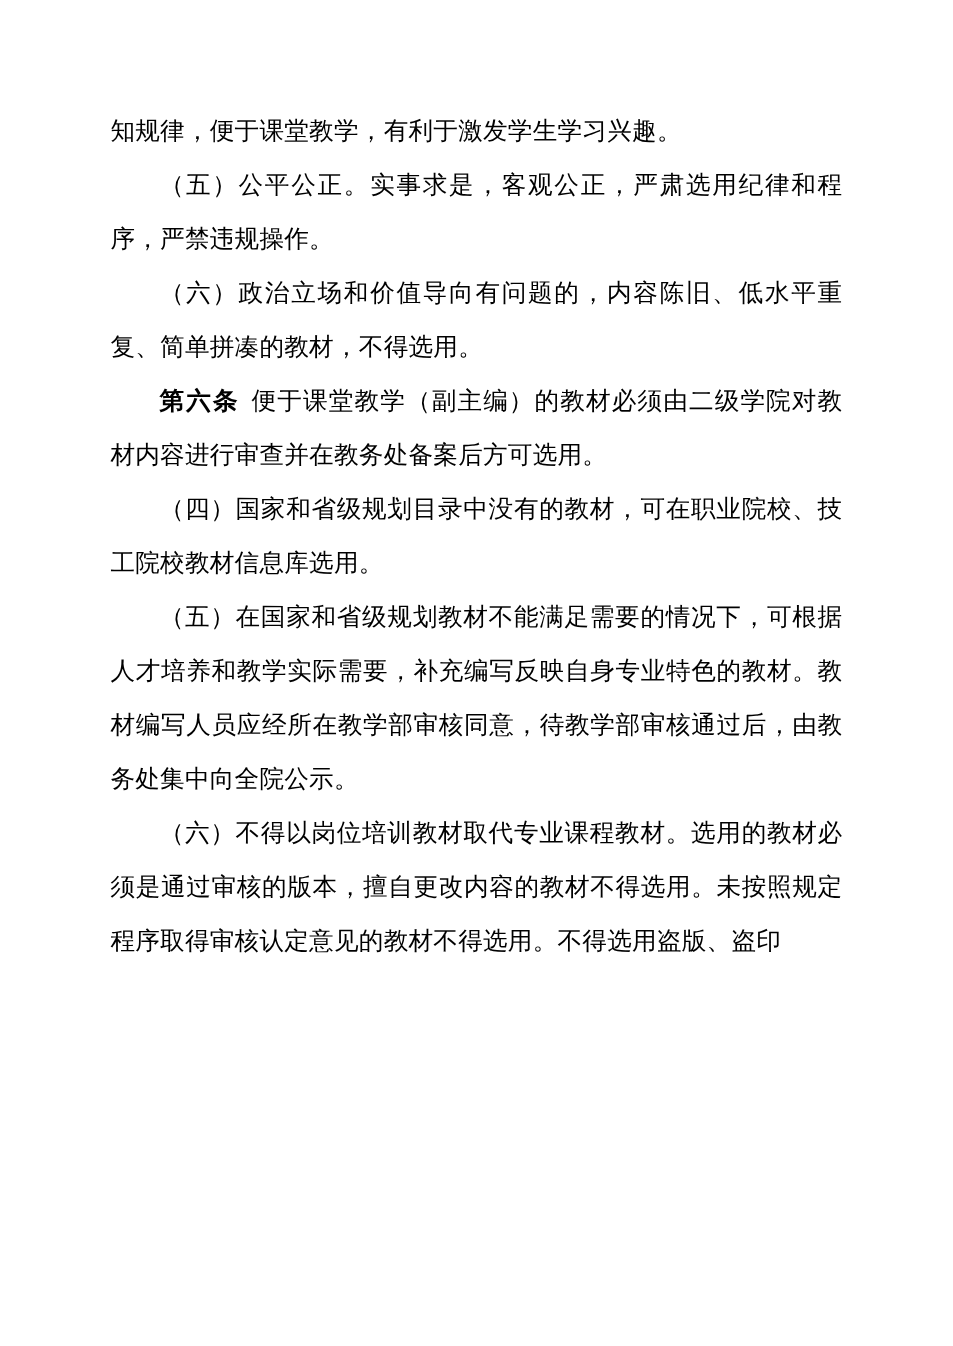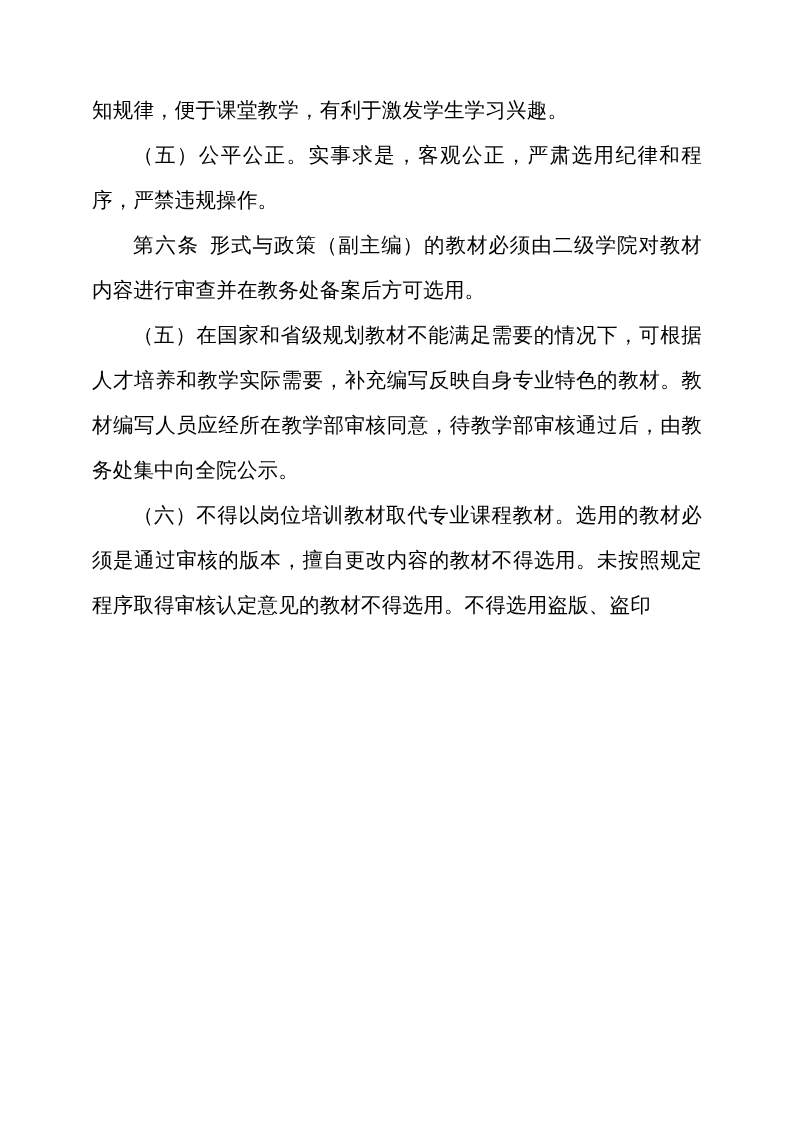--- a/index.html
+++ b/index.html
@@ -31,32 +31,34 @@
   }
   .para {
     margin: 0;
     text-indent: 0;
     white-space: normal;
   }
   .para.indent {
     text-indent: 2em;
   }
   .para .label {
-    font-weight: normal;
+    font-weight: bold;
     letter-spacing: 1px;
   }
   .para .label-gap {
     display: inline-block;
     width: 0.45em;
   }
 </style>
 </head>
 <body>
 
 <div class="page">
   <div class="doc-body" id="doc-body">
       <p class="para"><span>知规律，便于课堂教学，有利于激发学生学习兴趣。</span></p>
       <p class="para indent"><span>（五）公平公正。实事求是，客观公正，严肃选用纪律和程序，严禁违规操作。</span></p>
-      <p class="para indent"><span class="label">第六条</span><span class="label-gap"></span><span>形式与政策（副主编）的教材必须由二级学院对教材内容进行审查并在教务处备案后方可选用。</span></p>
+      <p class="para indent"><span>（六）政治立场和价值导向有问题的，内容陈旧、低水平重复、简单拼凑的教材，不得选用。</span></p>
+      <p class="para indent"><span class="label">第六条</span><span class="label-gap"></span><span>便于课堂教学（副主编）的教材必须由二级学院对教材内容进行审查并在教务处备案后方可选用。</span></p>
+      <p class="para indent"><span>（四）国家和省级规划目录中没有的教材，可在职业院校、技工院校教材信息库选用。</span></p>
       <p class="para indent"><span>（五）在国家和省级规划教材不能满足需要的情况下，可根据人才培养和教学实际需要，补充编写反映自身专业特色的教材。教材编写人员应经所在教学部审核同意，待教学部审核通过后，由教务处集中向全院公示。</span></p>
       <p class="para indent"><span>（六）不得以岗位培训教材取代专业课程教材。选用的教材必须是通过审核的版本，擅自更改内容的教材不得选用。未按照规定程序取得审核认定意见的教材不得选用。不得选用盗版、盗印</span></p>
     </div>
 </div>
 
 </body></html>

